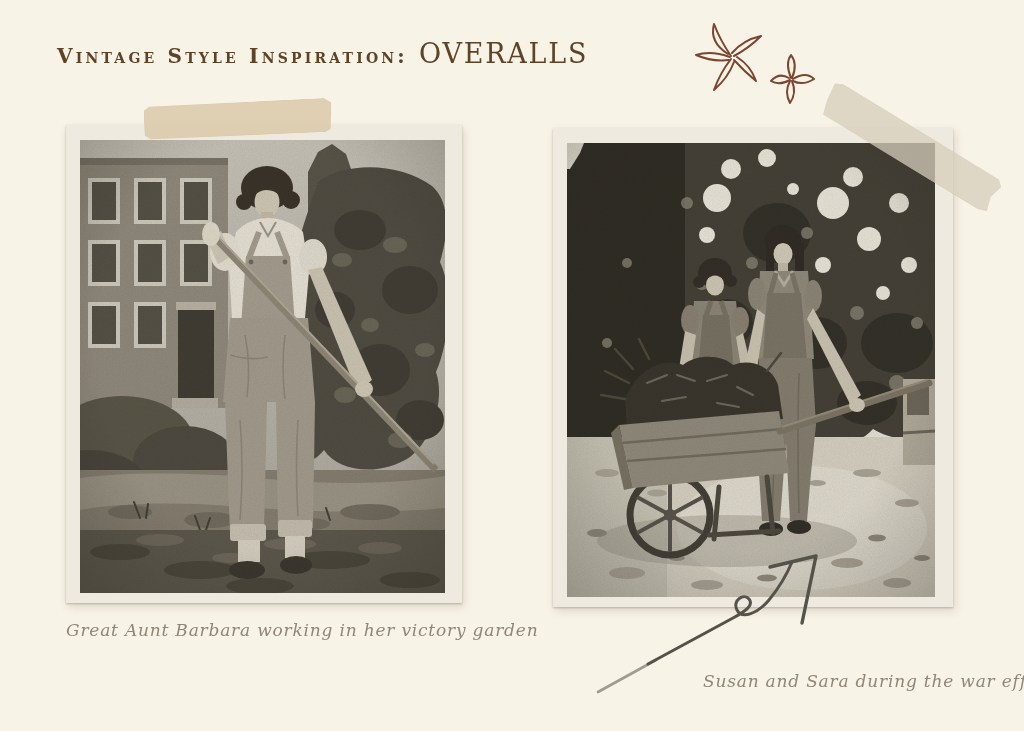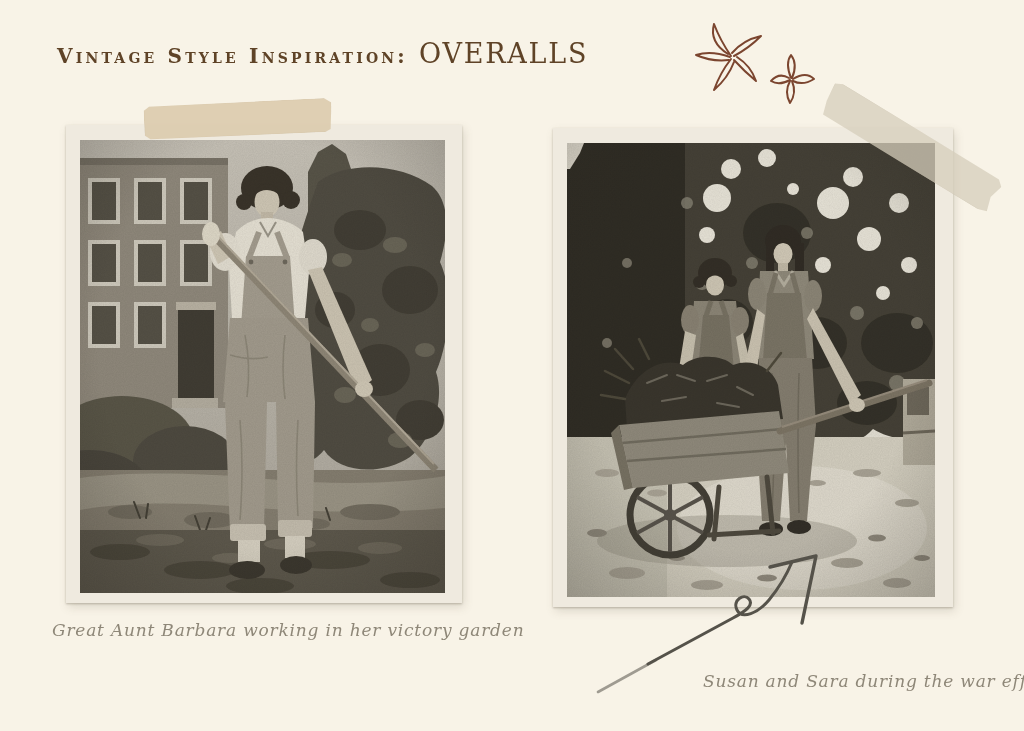--- a/index.html
+++ b/index.html
@@ -56,21 +56,21 @@
   }
 
   
   .caption{
     position:absolute;
     font-style:italic;
     color:#8e8778;
     font-size:17px;letter-spacing:.8px;
     white-space:nowrap;
   }
-  .caption-left{left:52px;top:620px;width:396px;text-align:center;}
+  .caption-left{left:66px;top:620px;width:396px;text-align:center;}
   .caption-right{left:703px;top:671px;}
 
   
   .doodles-top{position:absolute;left:693px;top:18px;width:130px;height:92px;}
   .arrow-doodle{position:absolute;left:578px;top:543px;width:262px;height:168px;z-index:5;}
 </style>
 </head>
 <body>
 
 <div id="canvas">

